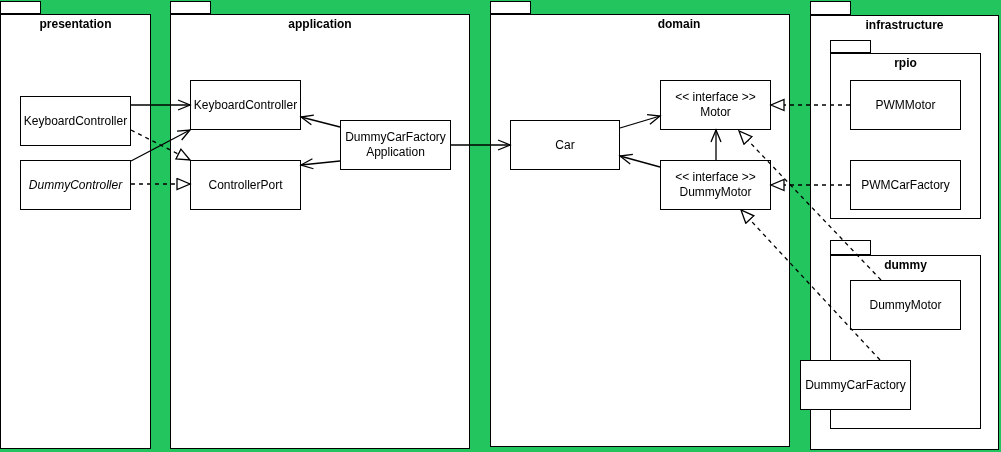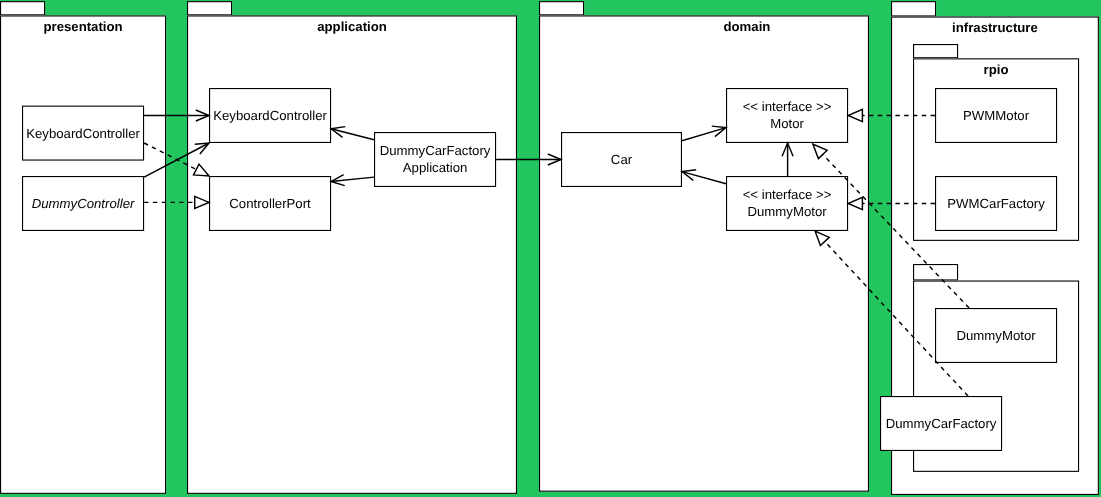--- a/index.html
+++ b/index.html
@@ -58,20 +58,21 @@
     <div class="pkg-tab" style="left: 490px; top: 1px; width: 41px; height: 13px;"></div>
     <div class="pkg-title" style="left: 490px; top: 17px; width: 300px; padding-left: 39px;">domain</div>
     <div class="pkg-body" style="left: 810px; top: 15px; width: 189px; height: 435px;"></div>
     <div class="pkg-tab" style="left: 810px; top: 1px; width: 41px; height: 14px;"></div>
     <div class="pkg-title" style="left: 810px; top: 18px; width: 189px;">infrastructure</div>
     <div class="pkg-body" style="left: 830px; top: 53px; width: 151px; height: 166px;"></div>
     <div class="pkg-tab" style="left: 830px; top: 40px; width: 41px; height: 13px;"></div>
     <div class="pkg-title" style="left: 830px; top: 56px; width: 151px;">rpio</div>
     <div class="pkg-body" style="left: 830px; top: 255px; width: 151px; height: 174px;"></div>
     <div class="pkg-tab" style="left: 830px; top: 240px; width: 41px; height: 15px;"></div>
+    <div class="pkg-title" style="left: 830px; top: 258px; width: 151px;">dummy</div>
     <div class="cls" style="left: 20px; top: 96px; width: 111px; height: 50px;">
       <span>KeyboardController</span>
     </div>
     <div class="cls" style="left: 20px; top: 160px; width: 111px; height: 50px; font-style: italic;">
       <span>DummyController</span>
     </div>
     <div class="cls" style="left: 190px; top: 80px; width: 111px; height: 50px;">
       <span>KeyboardController</span>
     </div>
     <div class="cls" style="left: 190px; top: 160px; width: 111px; height: 50px; align-items: center;">

